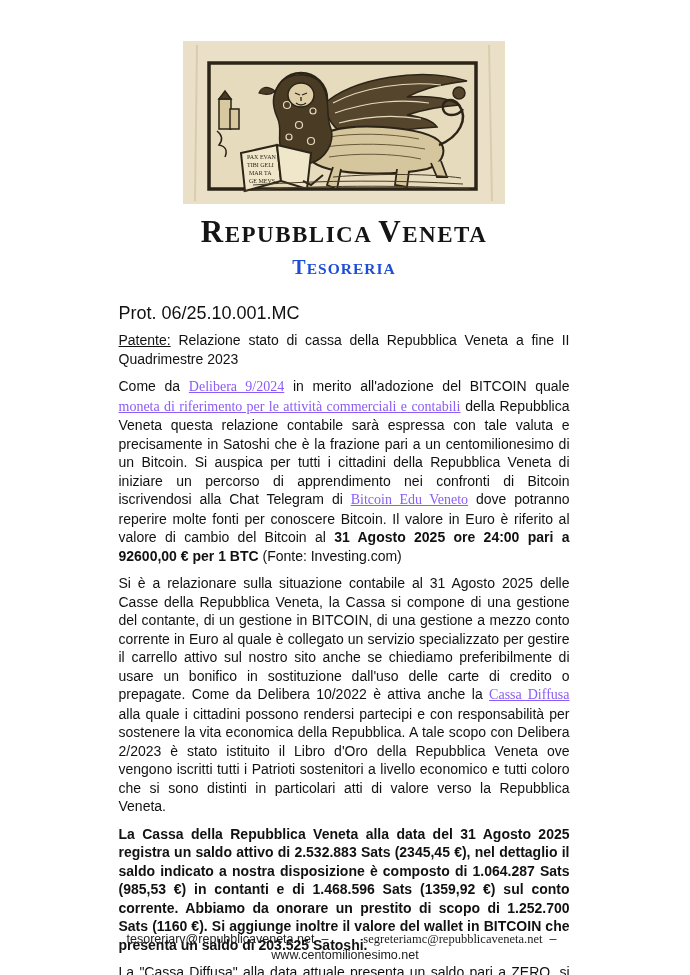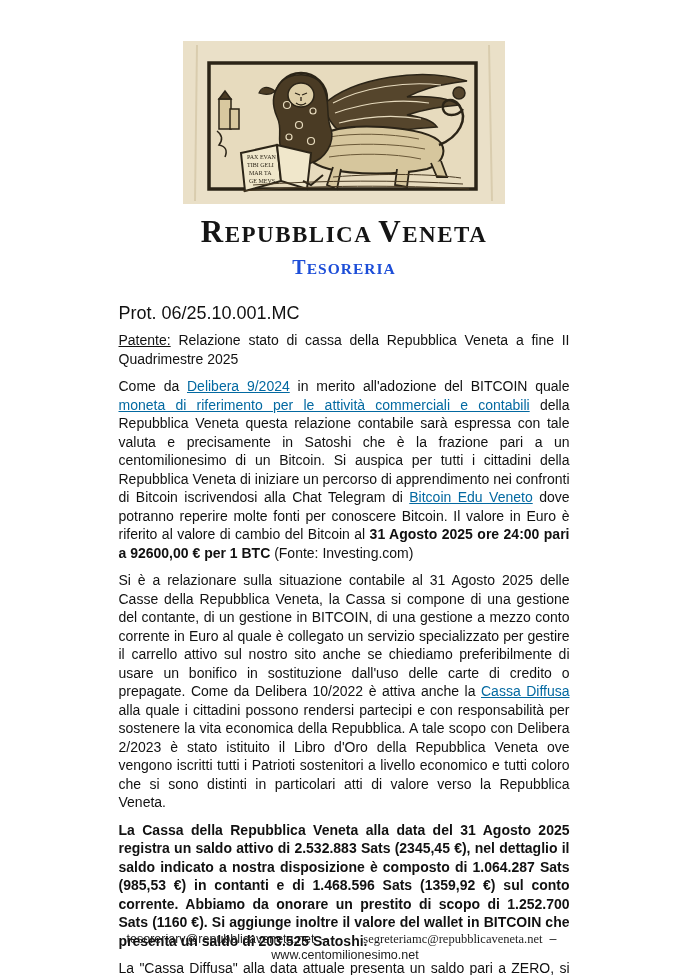--- a/index.html
+++ b/index.html
@@ -50,21 +50,21 @@
     font-size:18px;line-height:18.5px;
   }
   .para{
     margin:0 0 9px 0;
     font-size:14px;line-height:18.5px;
     text-align:justify;
   }
   .seg-normal{}
   .seg-bold{font-weight:700;}
   .seg-underline{text-decoration:underline;}
-  a.seg-link{color:#0369a1;text-decoration:underline;cursor:pointer;}
+  a.seg-link{color:#8b5cf6;text-decoration:underline;cursor:pointer;font-family:Liberation Serif, serif;}
   
   .footer{
     position:absolute;left:0;right:0;top:931px;
     text-align:center;
     font-size:12.5px;line-height:16px;
     color:#1c1c1c;
   }
   .seg-footer-sans{font-family:"Liberation Sans", sans-serif;}
   .seg-footer-serif{font-family:"Liberation Serif", serif;margin-left:28px;}
   .seg-footer-dash{margin:0 7px;font-family:"Liberation Sans", sans-serif;}
@@ -139,21 +139,21 @@
         <path d="M150,136 C200,132 250,133 278,137" fill="none"></path>
       </g>
     </svg>
   </div>
 
   <h1 class="title"><span class="seg-title-cap">R</span><span class="seg-title-sc">EPUBBLICA </span><span class="seg-title-cap">V</span><span class="seg-title-sc">ENETA</span></h1>
   <h2 class="subtitle"><span class="seg-sub-cap">T</span><span class="seg-sub-sc">ESORERIA</span></h2>
 
   <p class="prot">Prot. 06/25.10.001.MC</p>
 
-  <p class="para"><span class="seg-underline">Patente:</span><span class="seg-normal"> Relazione stato di cassa della Repubblica Veneta a fine II Quadrimestre 2025</span></p>
+  <p class="para"><span class="seg-underline">Patente:</span><span class="seg-normal"> Relazione stato di cassa della Repubblica Veneta a fine II Quadrimestre 2023</span></p>
 
   <p class="para"><span class="seg-normal">Come da </span><a class="seg-link" href="#">Delibera 9/2024</a><span class="seg-normal"> in merito all'adozione del BITCOIN quale </span><a class="seg-link" href="#">moneta di riferimento per le attività commerciali e contabili</a><span class="seg-normal"> della Repubblica Veneta questa relazione contabile sarà espressa con tale valuta e precisamente in Satoshi che è la frazione pari a un centomilionesimo di un Bitcoin. Si auspica per tutti i cittadini della Repubblica Veneta di iniziare un percorso di apprendimento nei confronti di Bitcoin iscrivendosi alla Chat Telegram di </span><a class="seg-link" href="#">Bitcoin Edu Veneto</a><span class="seg-normal"> dove potranno reperire molte fonti per conoscere Bitcoin. Il valore in Euro è riferito al valore di cambio del Bitcoin al </span><span class="seg-bold">31 Agosto 2025 ore 24:00 pari a 92600,00 € per 1 BTC</span><span class="seg-normal"> (Fonte: Investing.com)</span></p>
 
   <p class="para"><span class="seg-normal">Si è a relazionare sulla situazione contabile al 31 Agosto 2025 delle Casse della Repubblica Veneta, la Cassa si compone di una gestione del contante, di un gestione in BITCOIN, di una gestione a mezzo conto corrente in Euro al quale è collegato un servizio specializzato per gestire il carrello attivo sul nostro sito anche se chiediamo preferibilmente di usare un bonifico in sostituzione dall'uso delle carte di credito o prepagate. Come da Delibera 10/2022 è attiva anche la </span><a class="seg-link" href="#">Cassa Diffusa</a><span class="seg-normal"> alla quale i cittadini possono rendersi partecipi e con responsabilità per sostenere la vita economica della Repubblica. A tale scopo con Delibera 2/2023 è stato istituito il Libro d'Oro della Repubblica Veneta ove vengono iscritti tutti i Patrioti sostenitori a livello economico e tutti coloro che si sono distinti in particolari atti di valore verso la Repubblica Veneta.</span></p>
 
   <p class="para"><span class="seg-bold">La Cassa della Repubblica Veneta alla data del 31 Agosto 2025 registra un saldo attivo di 2.532.883 Sats (2345,45 €), nel dettaglio il saldo indicato a nostra disposizione è composto di 1.064.287 Sats (985,53 €) in contanti e di 1.468.596 Sats (1359,92 €) sul conto corrente. Abbiamo da onorare un prestito di scopo di 1.252.700 Sats (1160 €). Si aggiunge inoltre il valore del wallet in BITCOIN che presenta un saldo di 203.525 Satoshi.</span></p>
 
   <p class="para"><span class="seg-normal">La "Cassa Diffusa" alla data attuale presenta un saldo pari a ZERO, si invitano i cittadini, se lo ritengono e credono nel progetto del ripristino della piena sovranità della Repubblica Veneta a sostenerla con la "Cassa Diffusa".  Ricordiamo che le donazioni rimangono in capo al Patriota e solo in caso di dover sostenere un preciso progetto il Maggior Consiglio ne farà richiesta. Per partecipare ogni Patriota come da Delibera 10/2022 può </span><a class="seg-link" href="#">scaricare il modulo dal sito</a><span class="seg-normal"> e sottoscrivendolo indica la somma che ritiene potrà eventualmente donare alla Repubblica per l'anno marciano in corso.</span></p>
 
   <p class="para"><span class="seg-normal">Le entrate del II quadrimestre sono da ascriversi ai seguenti capitoli: dai capi famiglia in assolvimento alla fiscalità anno marciano 2025: 431,69 €; da contributi derivanti dalle richieste di Documenti Identità - Patente e Targhe auto per 129,37; donazioni 98,25 €.</span></p>

